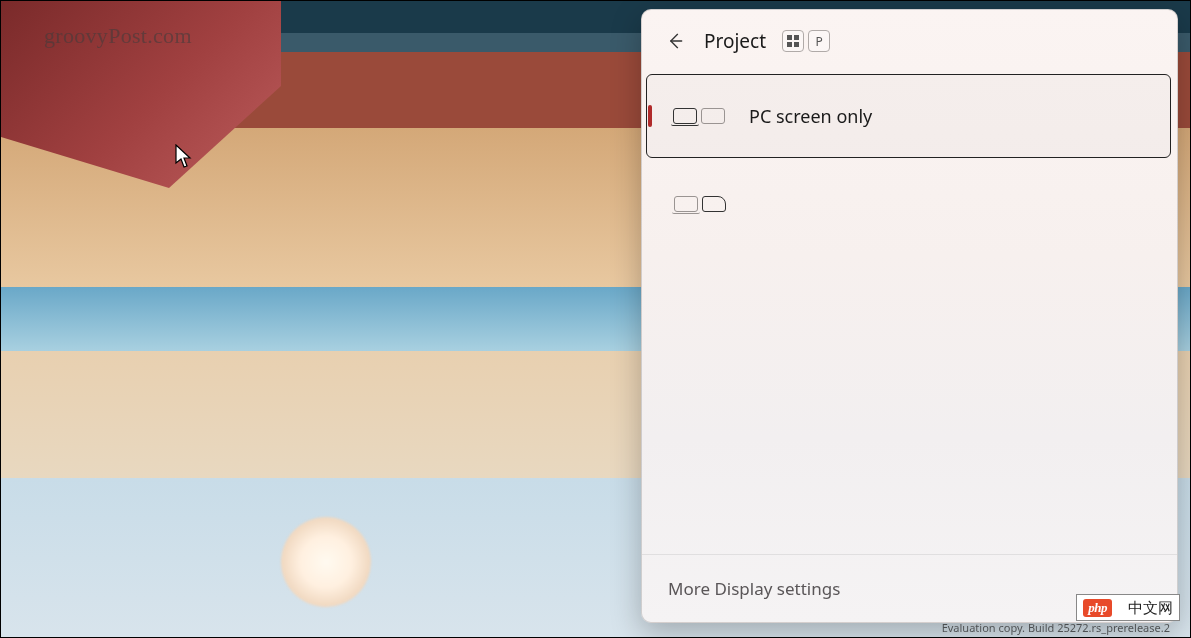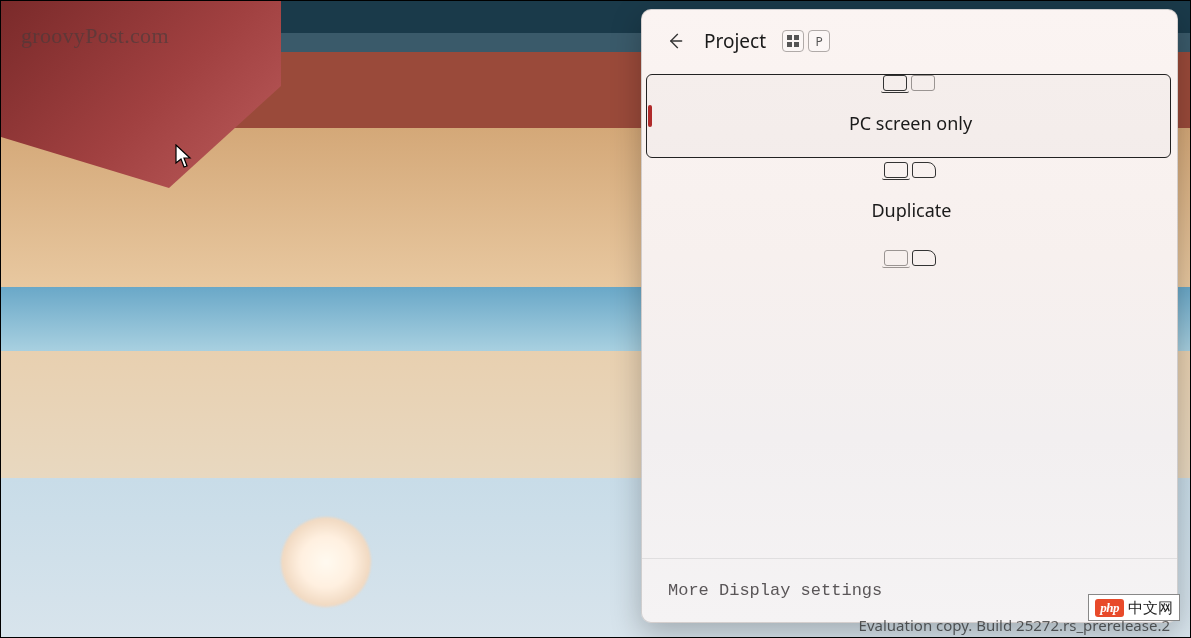--- a/index.html
+++ b/index.html
@@ -29,46 +29,46 @@
   .viewport::after {
     content:'';
     position:absolute;
     left:280px; bottom:30px; width:90px; height:90px;
     background: radial-gradient(circle, #fffaf0 0%, #fff0e0 40%, #f0d8c0 70%, rgba(240,216,192,0) 75%);
     border-radius:50%;
     filter: blur(1px);
   }
   .watermark {
     position: absolute;
-    top: 22px; left: 20px;
+    top: 22px; left: 43px;
     color: rgba(60,60,60,0.55);
     font-family: serif;
     font-size: 22px;
     letter-spacing: 0.3px;
   }
   .cursor {
     position: absolute;
     top: 143px; left: 174px;
     width: 18px; height: 26px;
     pointer-events: none;
   }
   .eval-text {
     position: absolute;
     right: 20px; bottom: 2px;
     color: rgba(30,30,30,0.7);
-    font-size: 15px;
+    font-size: 11px;
     white-space: nowrap;
   }
   .php-badge {
     position: absolute;
     right: 10px; bottom: 16px;
     background: #fff;
     border: 1px solid #888;
     padding: 2px 6px;
-    display: flex; align-items: center; gap: 4px;
+    display: flex; align-items: center; gap: 16px;
     font-size: 13px;
   }
   .php-badge .php {
     background: #e84a2a;
     color: #fff;
     font-weight: bold;
     font-style: italic;
     padding: 1px 5px;
     border-radius: 3px;
     font-family: serif;
@@ -122,21 +122,20 @@
   .option {
     display: flex;
     align-items: center;
     height: 84px;
     padding: 0 22px 0 26px;
     gap: 20px;
     cursor: pointer;
     position: relative;
     margin: 4px 6px;
     border-radius: 6px;
-    flex-direction: column;
   }
   .option.selected {
     border: 1.5px solid #222;
     background: rgba(0,0,0,0.02);
     margin: 4px 6px 4px 4px;
   }
   .option.selected::before {
     content:'';
     position:absolute;
     left: 1px; top: 50%; transform: translateY(-50%);
@@ -175,21 +174,20 @@
     color: #1a1a1a;
   }
   .panel-footer {
     border-top: 1px solid rgba(0,0,0,0.08);
     padding: 22px 26px;
   }
   .footer-link {
     font-size: 17px;
     color: #5a5658;
     cursor: pointer;
-    font-family: Liberation Mono, monospace;
   }
 </style>
 </head>
 <body>
 
 <div class="viewport">
 
   <div class="watermark">groovyPost.com</div>
 
   <svg class="cursor" viewBox="0 0 18 26">
@@ -221,27 +219,20 @@
     <div class="options">
 
       <div class="option selected">
         <div class="option-icons">
           <div class="screen laptop"></div>
           <div class="screen faded"></div>
         </div>
         <div class="option-label">PC screen only</div>
       </div>
 
-      <div class="option">
-        <div class="option-icons">
-          <div class="screen laptop"></div>
-          <div class="screen projector"></div>
-        </div>
-        <div class="option-label">Duplicate</div>
-      </div>
 
 
       <div class="option">
         <div class="option-icons">
           <div class="screen laptop faded"></div>
           <div class="screen projector"></div>
         </div>
       </div>
 
     </div>

